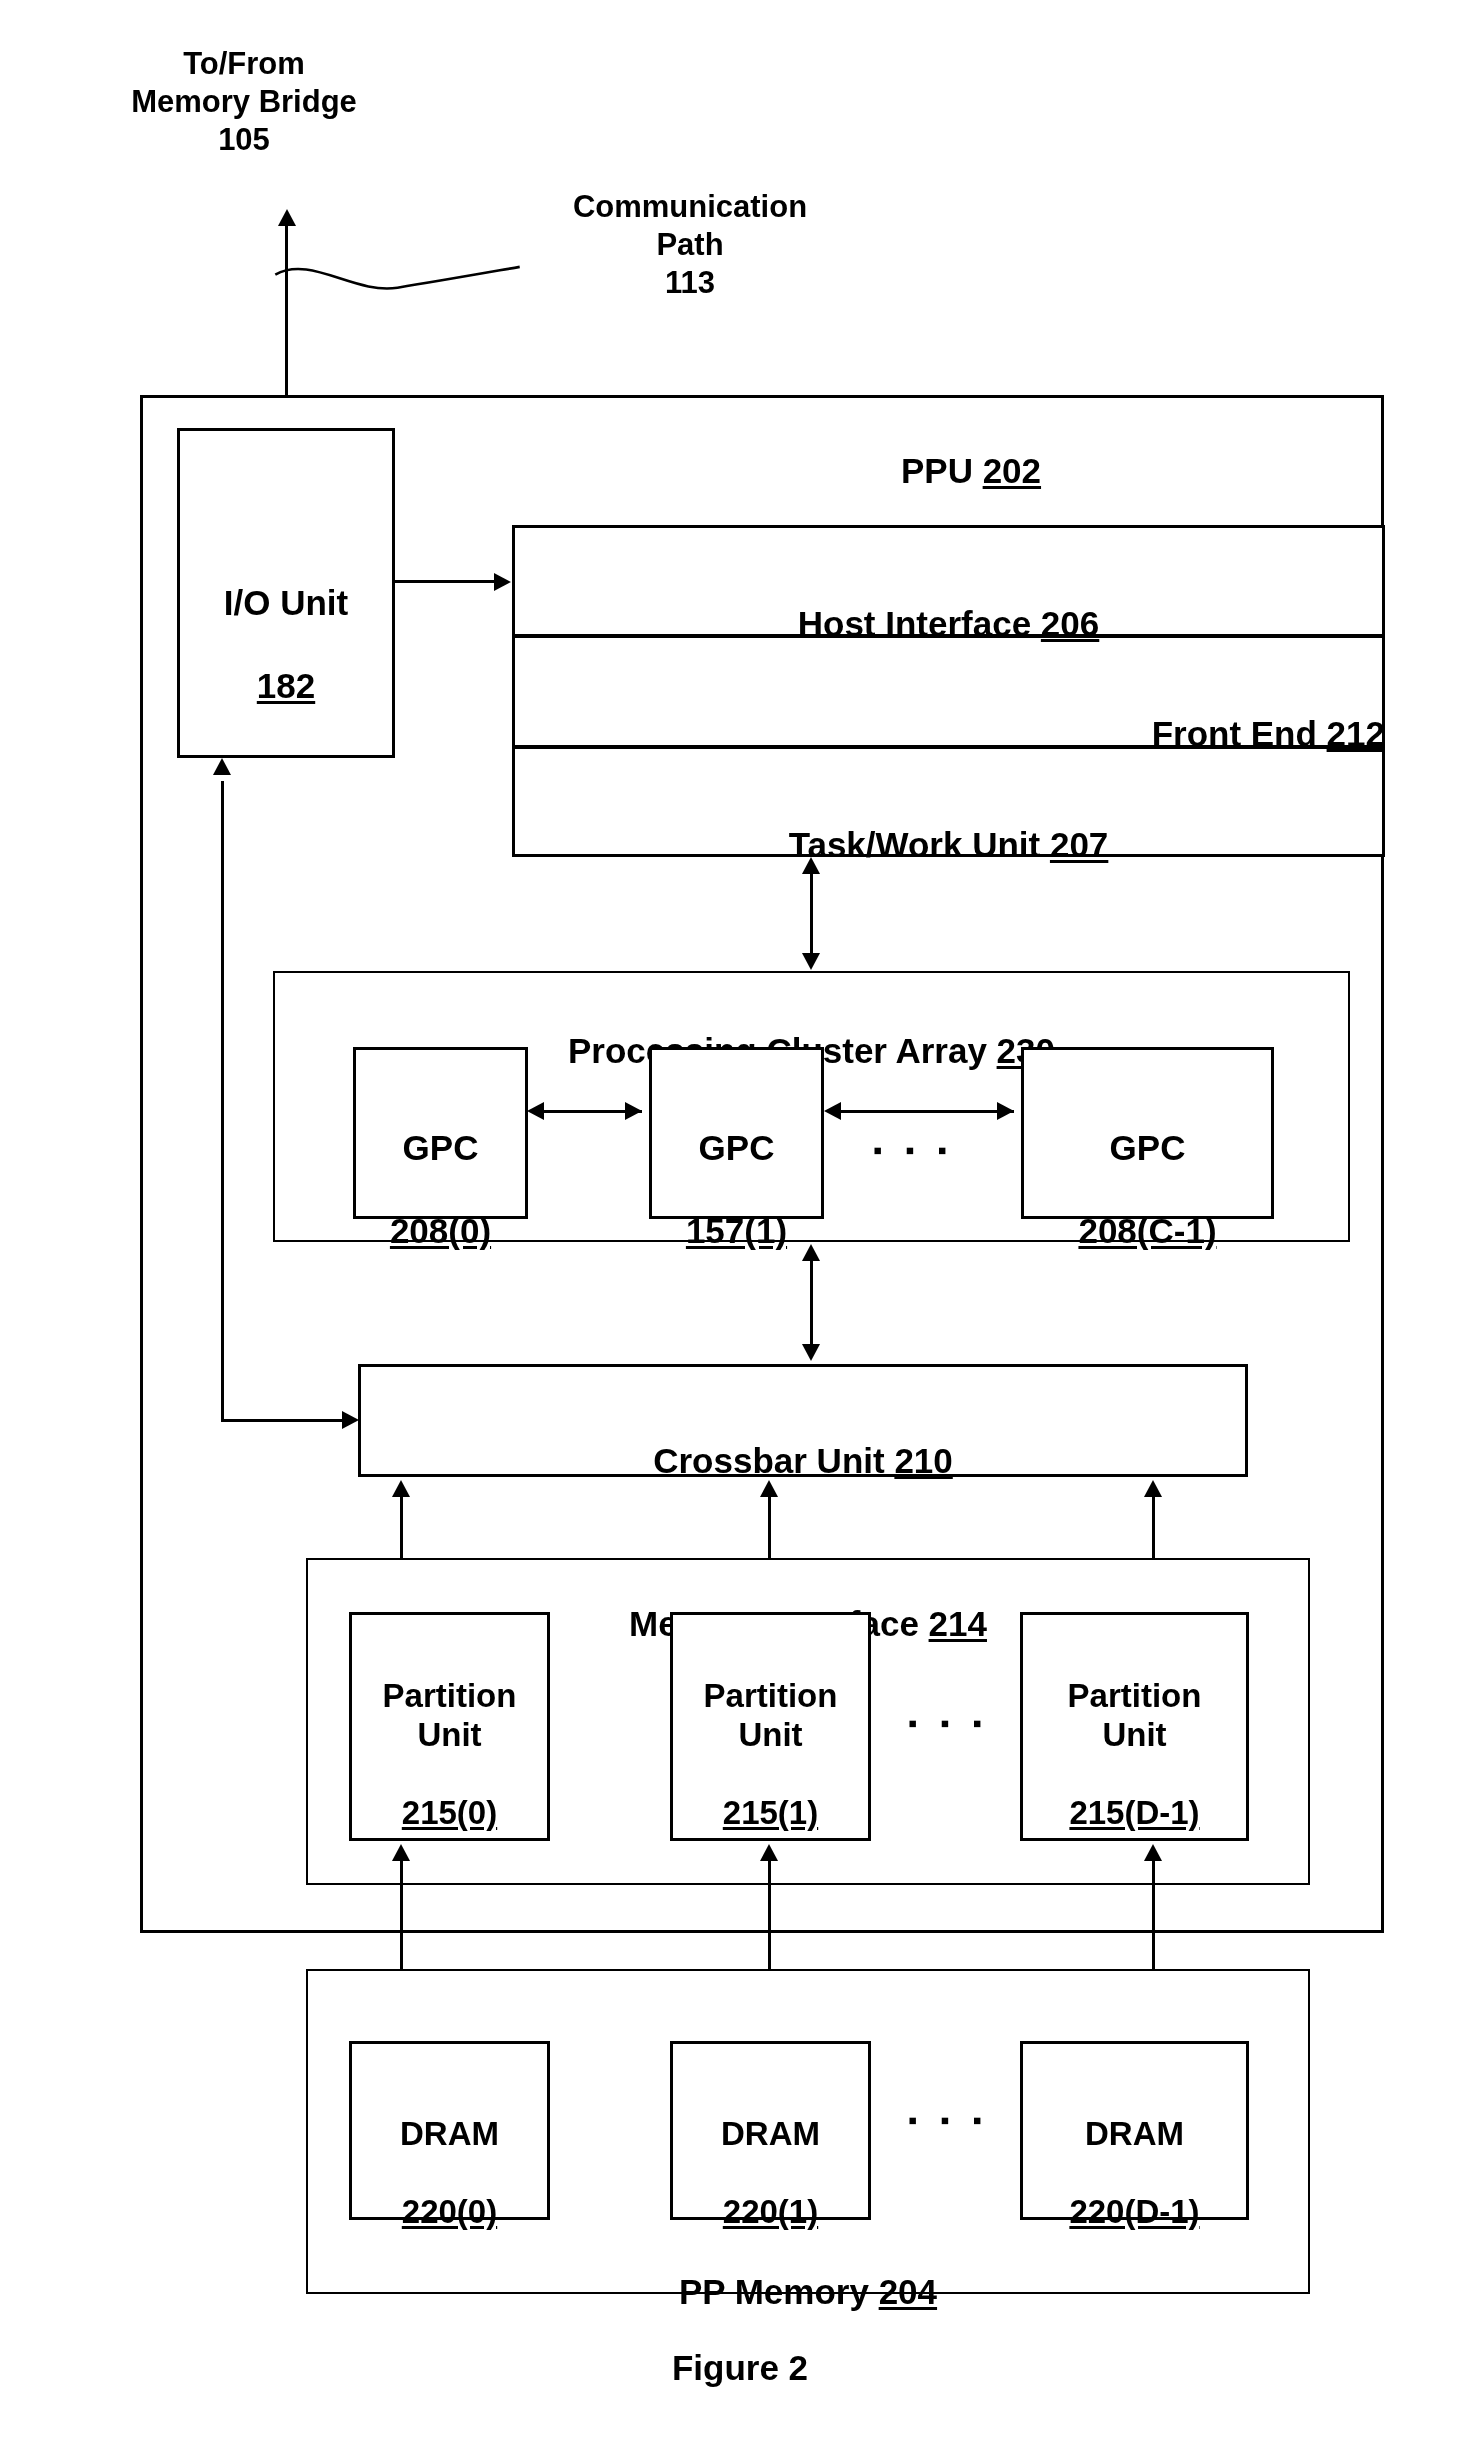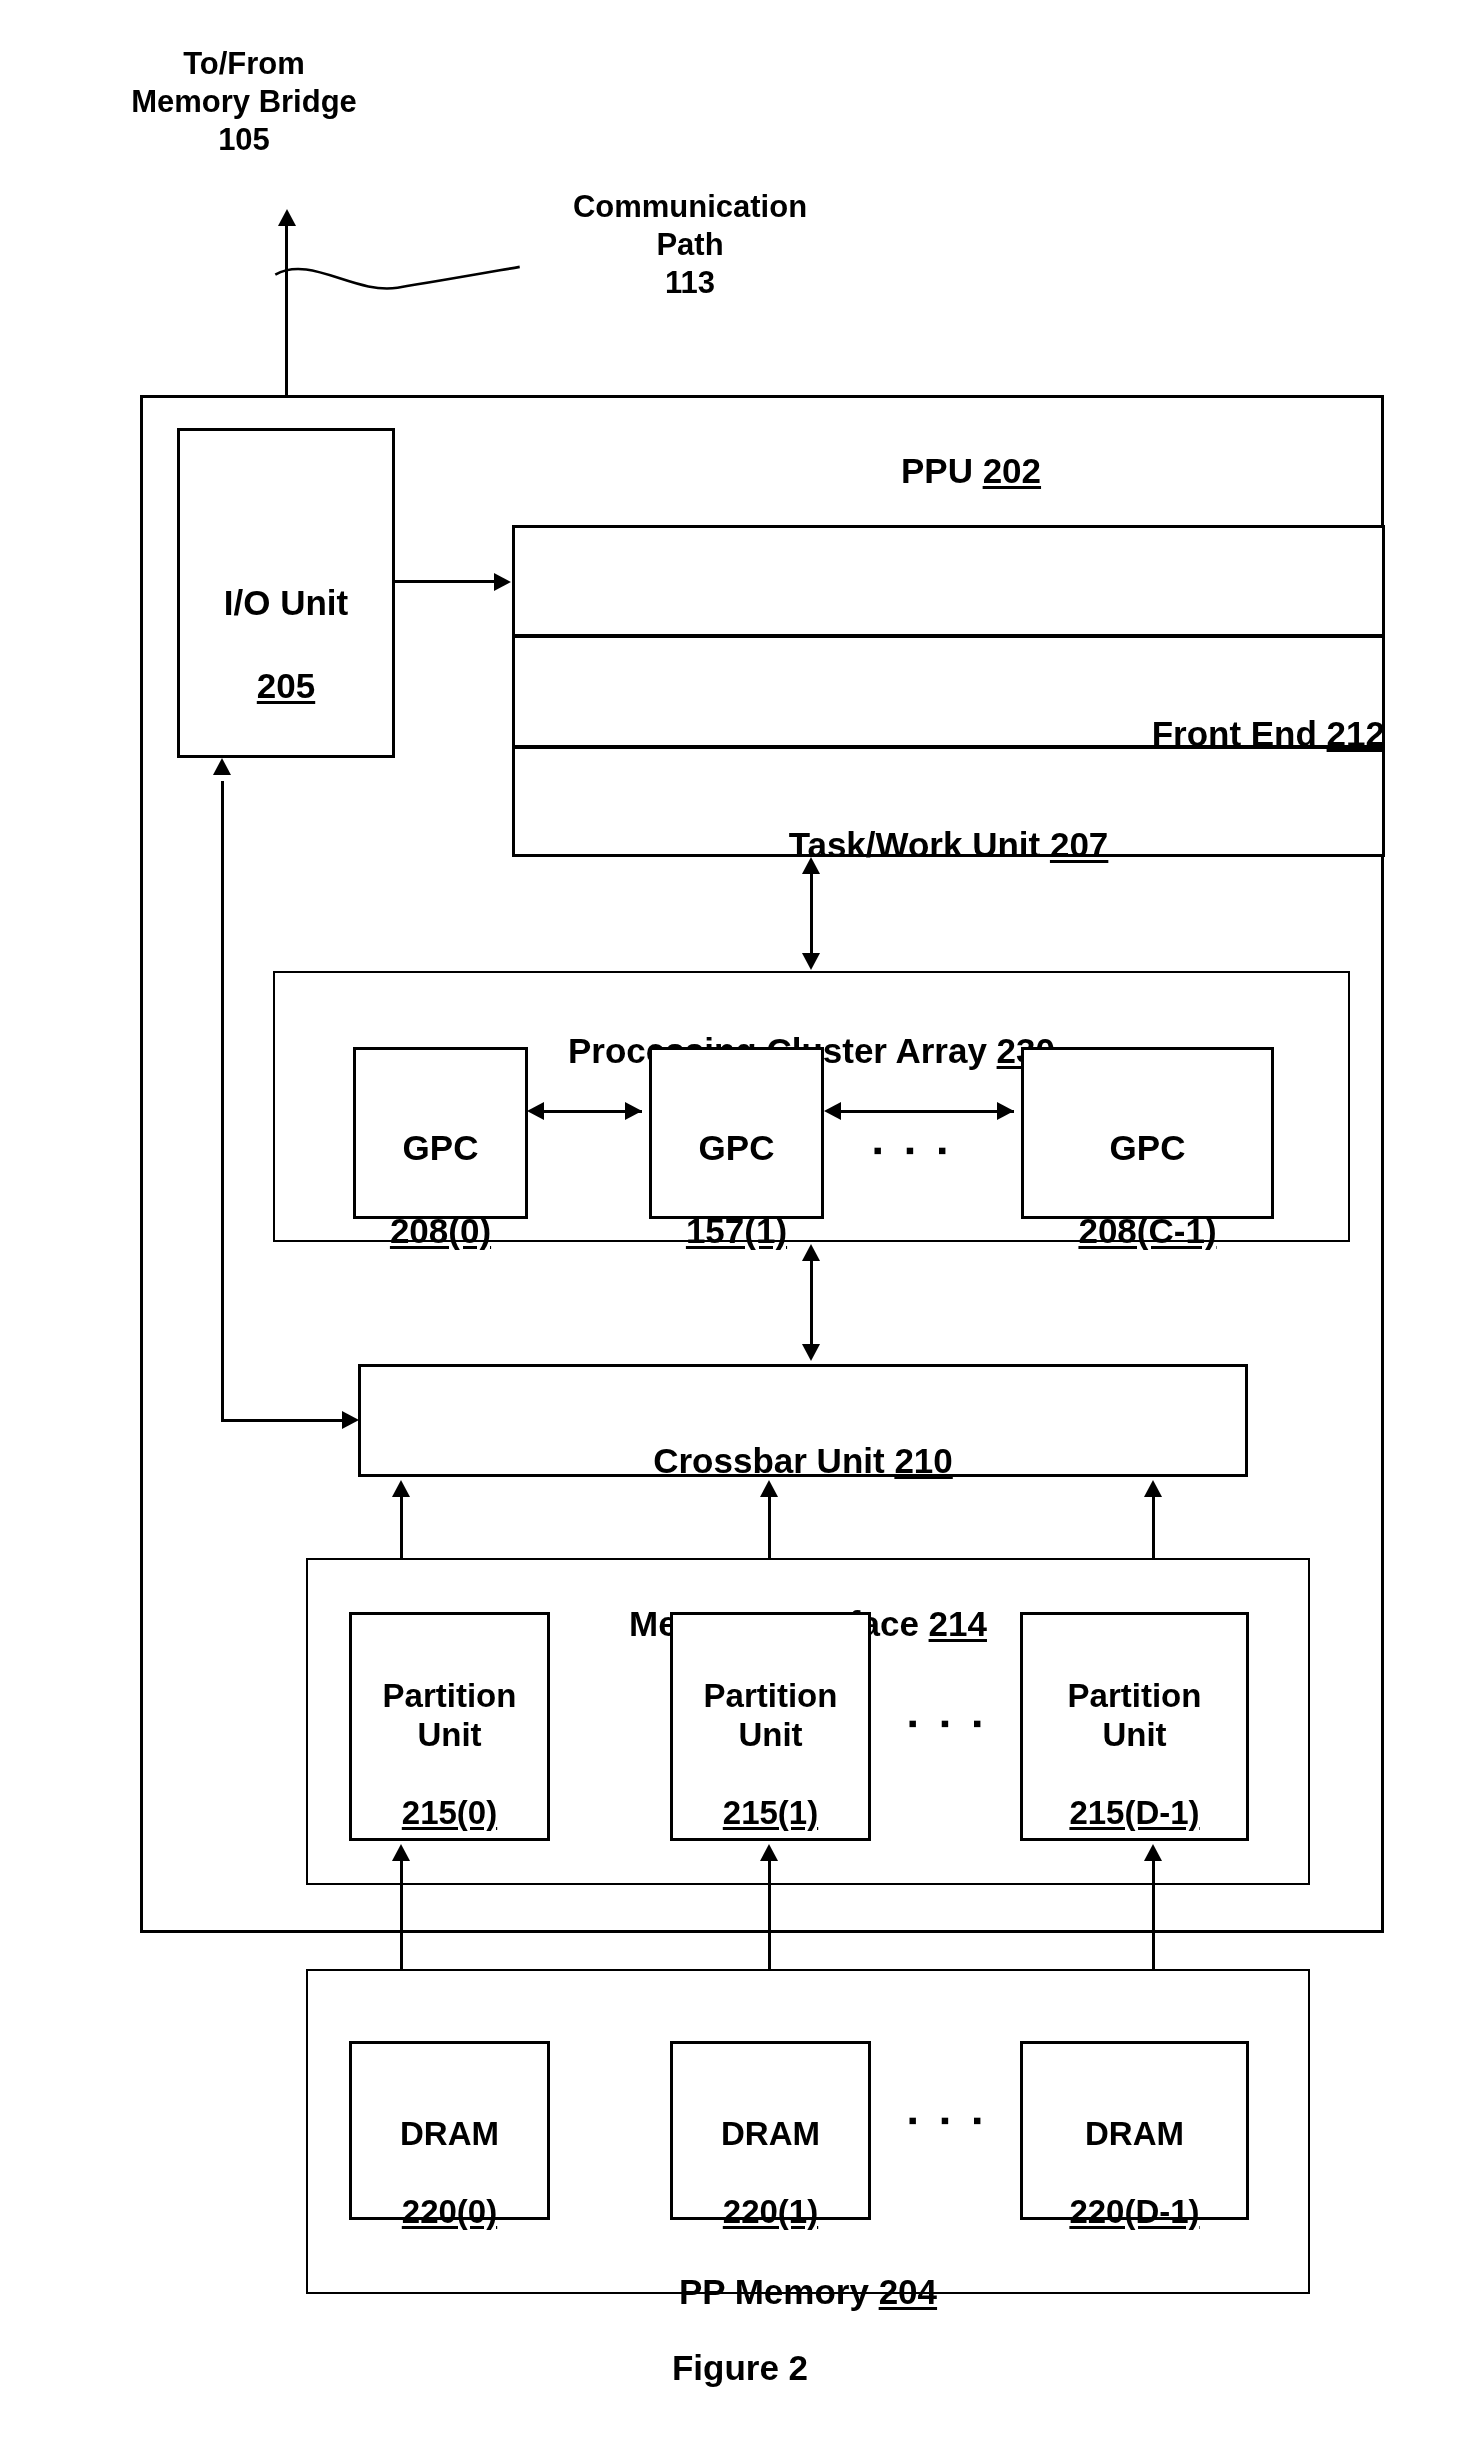--- a/index.html
+++ b/index.html
@@ -109,31 +109,34 @@
 
   <div class="box" style="left:140px; top:395px; width:1244px; height:1538px;"></div>
 
   <div class="boxlabel" style="left:140px; top:409px; width:1244px; font-size:35px; padding-left:332px;margin-left:43px;">
     <span>PPU </span><span class="u">202</span>
   </div>
 
   <div class="box" style="left:177px; top:428px; width:218px; height:330px;"></div>
   <div class="boxlabel" style="left:177px; top:541px; width:218px; font-size:35px;">
     <span>I/O Unit</span><br>
-    <span class="u">205</span>
+    <span class="u">182</span>
   </div>
 
   <div class="hline" style="left:395px; top:580px; width:106px;"></div>
   <div class="arr-right" style="left:494px; top:573px;"></div>
 
   <div class="box" style="left:512px; top:525px; width:873px; height:332px;"></div>
 
   <div class="hline" style="left:512px; top:634px; width:873px; height:3.5px;"></div>
   <div class="hline" style="left:512px; top:745px; width:873px; height:3.5px;"></div>
 
+  <div class="boxlabel" style="left:512px; top:562px; width:873px; font-size:35px;">
+    <span>Host Interface </span><span class="u">206</span>
+  </div>
 
   <div class="boxlabel" style="left:512px; top:672px; width:873px; font-size:35px;text-align:right;">
     <span>Front End </span><span class="u">212</span>
   </div>
 
   <div class="boxlabel" style="left:512px; top:783px; width:873px; font-size:35px;">
     <span>Task/Work Unit </span><span class="u">207</span>
   </div>
 
   <div class="vline" style="left:810px; top:873px; height:83px;"></div>

